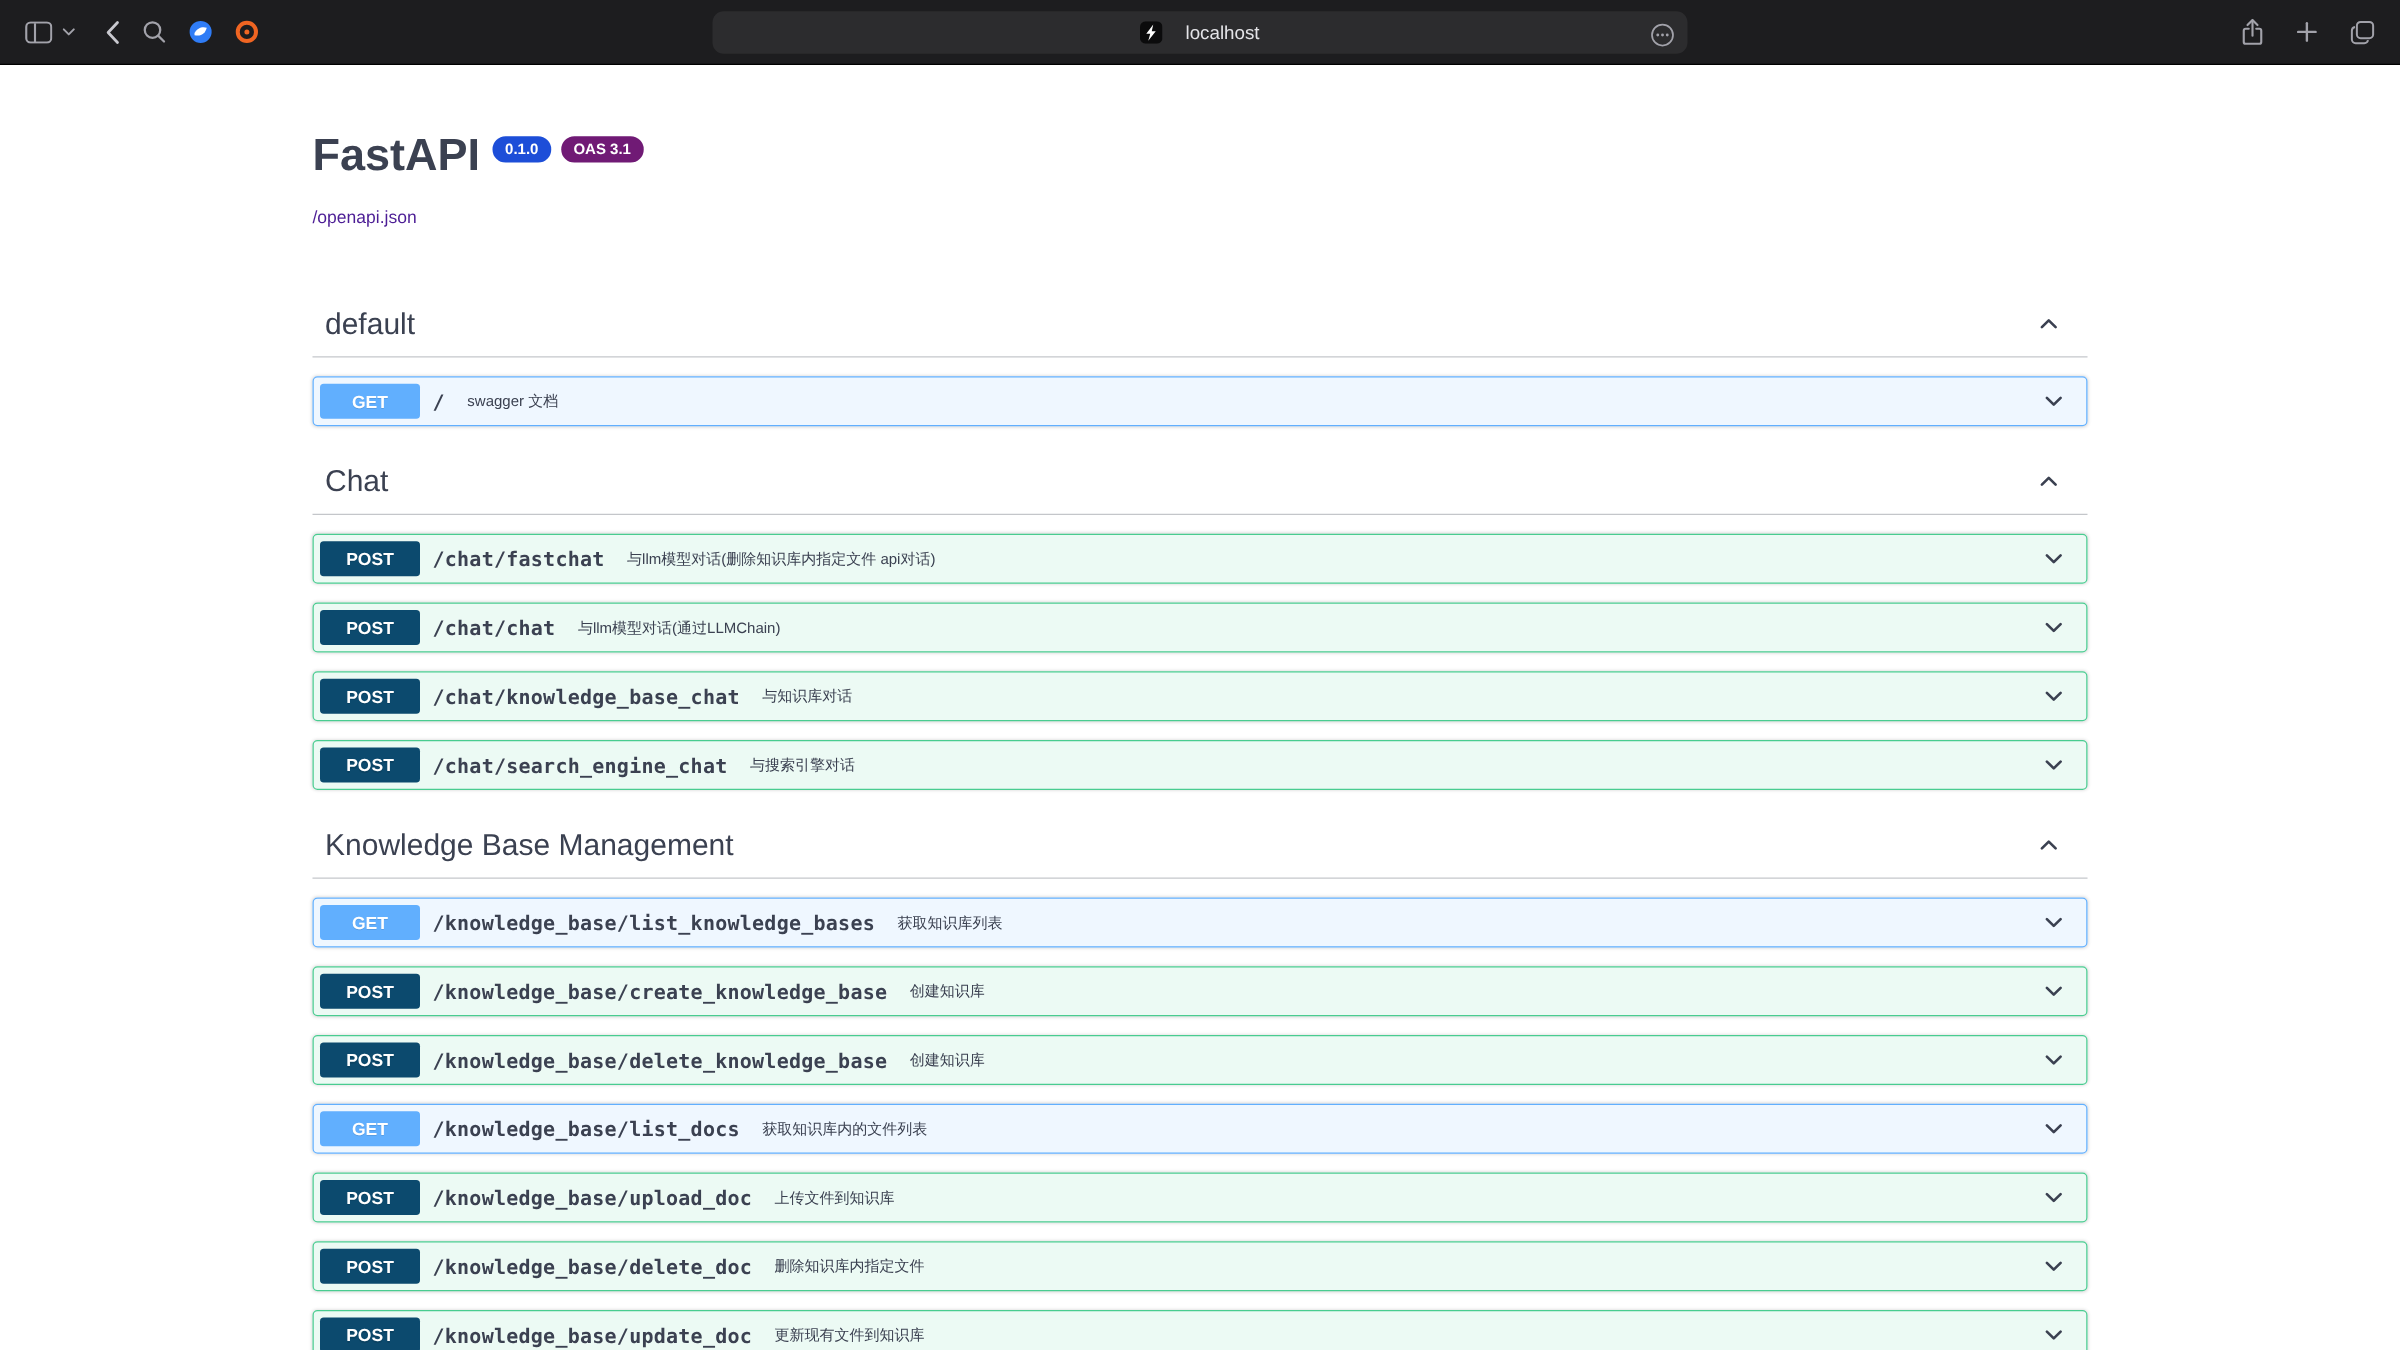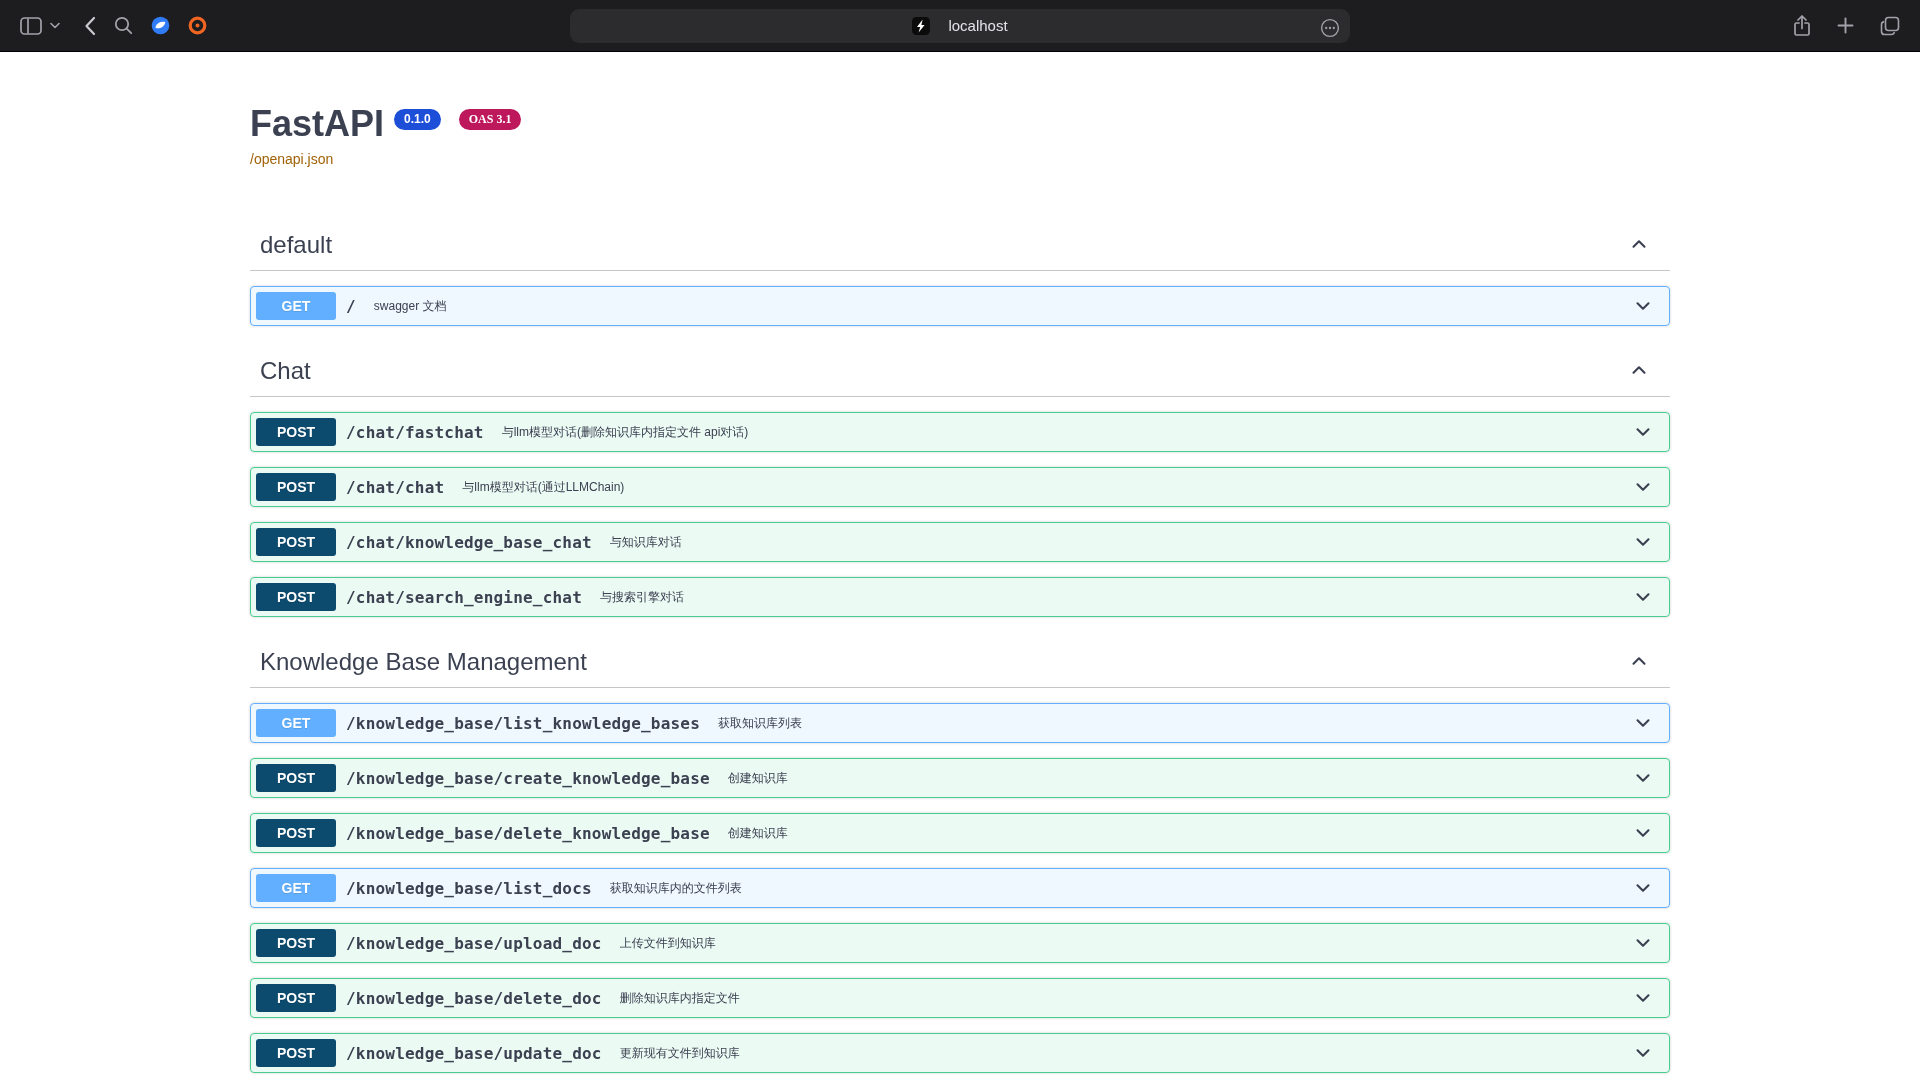--- a/index.html
+++ b/index.html
@@ -6,33 +6,33 @@
   html,body { width:1920px; height:1080px; overflow:hidden; }
   body { background:#fff; font-family:"Liberation Sans", sans-serif; }
 
   
   .chrome { position:relative; height:52px; background:#1d1d1f; display:flex; align-items:center; padding:0 18px; border-bottom:1px solid #000; }
   .chrome-left { display:flex; align-items:center; gap:14px; }
   .chrome-right { display:flex; align-items:center; gap:22px; margin-left:auto; }
   .chrome-btn { background:none; border:none; display:flex; align-items:center; justify-content:center; cursor:pointer; padding:2px; }
   .sidebar-group { display:flex; align-items:center; gap:4px; margin-right:6px; }
   .urlbar { position:absolute; left:50%; top:9px; transform:translateX(-50%); width:780px; height:34px; background:#2c2c2e; border-radius:9px; display:flex; align-items:center; justify-content:center; cursor:text; }
-  .urlbar-center { display:flex; align-items:flex-start; gap:18px; color:#e4e4e8; font-size:15px; }
+  .urlbar-center { display:flex; align-items:center; gap:18px; color:#e4e4e8; font-size:15px; }
   .urlbar .page-menu { position:absolute; right:8px; top:7px; }
 
   
   .page { height:1028px; background:#fff; overflow:hidden; }
   .wrapper { max-width:1460px; margin:0 auto; padding:0 20px; }
   .info { padding-top:50px; margin-bottom:52px; }
   .info h1 { font-size:36px; font-weight:700; color:#3b4151; line-height:1.2; }
   .badge { display:inline-block; vertical-align:middle; position:relative; top:-7px; margin-left:10px;
            font-size:12px; font-weight:700; color:#fff; padding:3px 10px; border-radius:57px; line-height:1.3; }
   .badge.version { background:#1d4ed8; }
-  .badge.oas { background:#be185d; margin-left:18px;font-family:Liberation Serif, serif; }
-  .spec-link { display:inline-block; margin-top:6px; font-size:14px; color:#a16207; text-decoration:none; cursor:pointer; }
+  .badge.oas { background:#701a75; margin-left:8px; }
+  .spec-link { display:inline-block; margin-top:20px; font-size:14px; color:#4c1d95; text-decoration:none; cursor:pointer; }
 
   .opblock-tag { display:flex; align-items:center; padding:10px 20px 10px 10px; margin-bottom:5px;
                  border-bottom:1px solid rgba(59,65,81,.3); cursor:pointer; }
   .tag-name { font-size:24px; font-weight:400; color:#3b4151; line-height:1.25; }
   .tag-collapse { margin-left:auto; background:none; border:none; cursor:pointer; display:flex; align-items:center; }
 
   .operations { padding-top:10px; padding-bottom:5px; }
   .opblock { border-radius:4px; margin:0 0 15px; box-shadow:0 0 3px rgba(0,0,0,.19); }
   .opblock.get  { background:rgba(97,175,254,.1);  border:1px solid #61affe; }
   .opblock.post { background:rgba(73,204,144,.1); border:1px solid #49cc90; }

